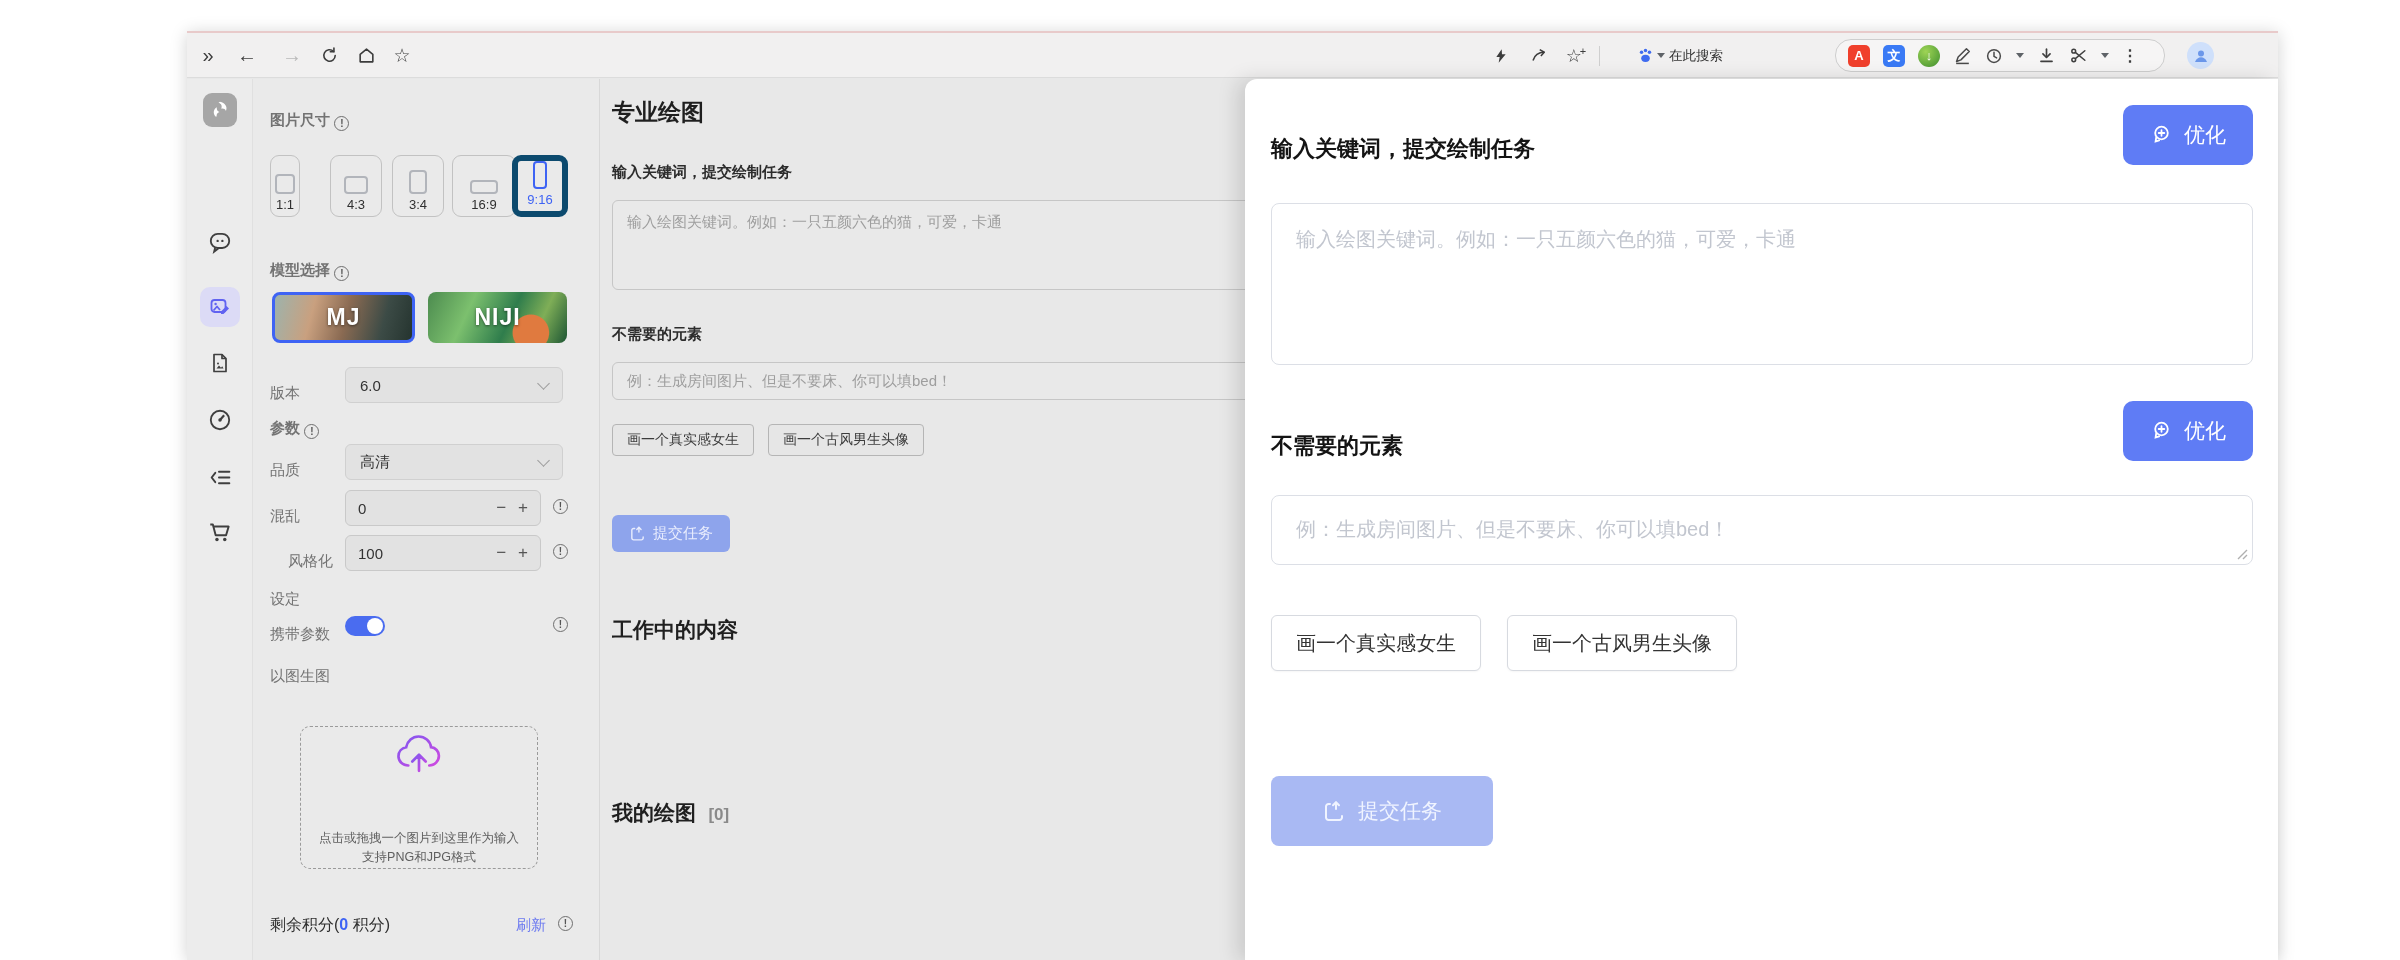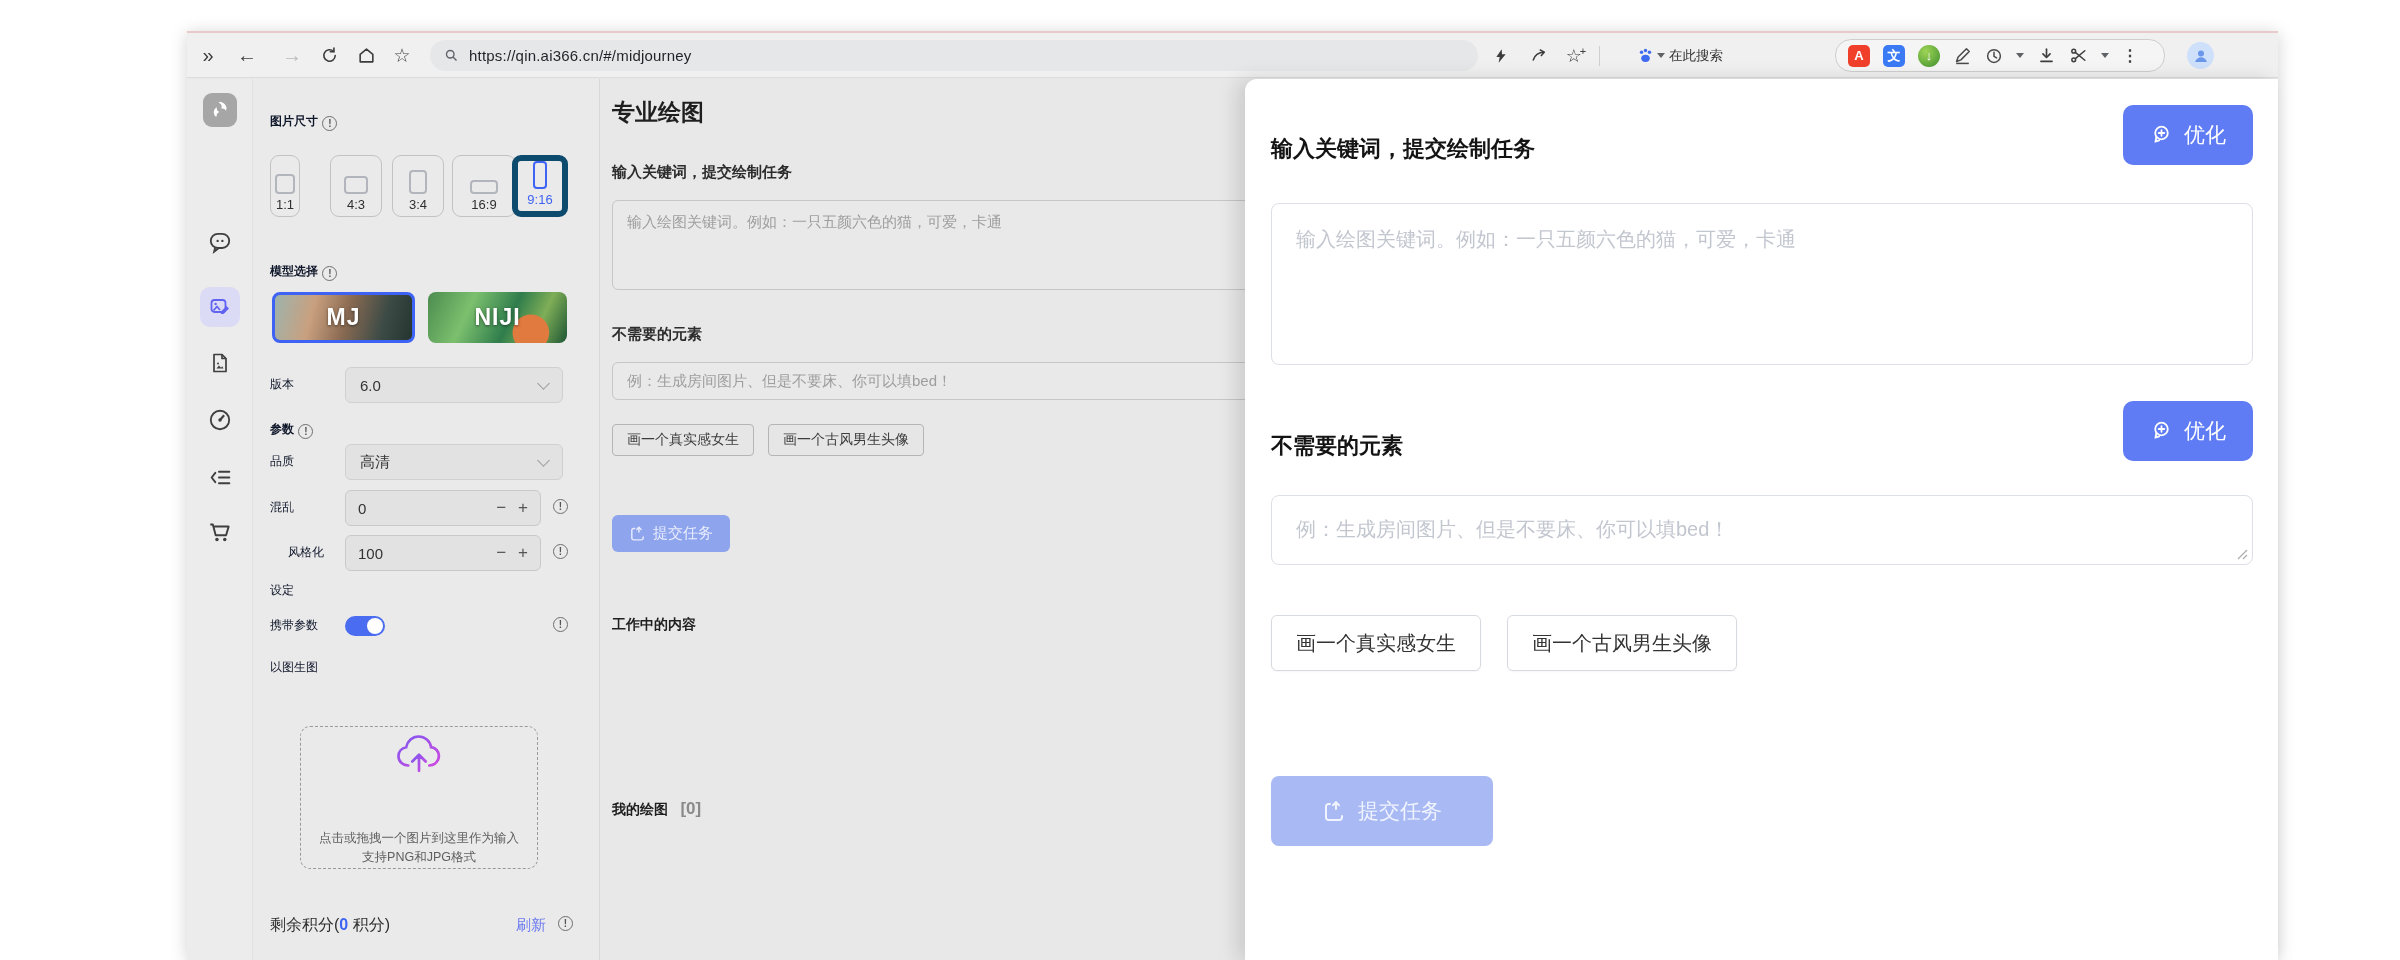--- a/index.html
+++ b/index.html
@@ -33,21 +33,21 @@
 
   
   .rail { position:absolute; left:0; top:0; width:66px; height:100%; background:#ececec; border-right:1px solid #e0e0e0; }
   .rail .it { position:absolute; left:0; width:66px; display:flex; justify-content:center; }
   .chip { width:40px; height:40px; border-radius:10px; background:#dcdbf6; display:flex; align-items:center; justify-content:center; }
   .logo { width:34px; height:34px; border-radius:9px; background:#a6a6a6; display:flex; align-items:center; justify-content:center; }
 
   
   .panel { position:absolute; left:66px; top:0; width:347px; height:100%; background:#eaeaea; border-right:1px solid #d8d8d8; }
   .panel .abs { position:absolute; }
-  .lbl { font-size:12px; color:#0f172a; }
+  .lbl { font-size:15px; color:#737373;margin-top:8px; }
   .info { width:15px; height:15px; border:1.4px solid #6f6f6f; border-radius:50%; color:#555; font-size:10px; font-weight:bold;
           display:inline-flex; align-items:center; justify-content:center; vertical-align:-2px; }
   .ratio { position:absolute; top:76px; height:62px; border:1.5px solid #c2c2c2; border-radius:9px; display:flex; flex-direction:column;
            align-items:center; justify-content:flex-end; padding-bottom:4px; color:#2f2f2f; font-size:13px; }
   .ratio .shape { border:2px solid #b2b5bb; border-radius:4px; margin-bottom:3px; }
   .ratio.sel { border:6px solid #0c4a6e; color:#3e63f4; }
   .ratio.sel .shape { border-color:#3e63f4; }
   .modelcard { position:absolute; top:213px; height:51px; border-radius:8px; display:flex; align-items:center; justify-content:center;
                color:#fff; font-weight:bold; font-size:23px; letter-spacing:1px; text-shadow:0 1px 3px rgba(0,0,0,.5); }
   .mj { left:19px; width:143px; border:3px solid #3e63f4;
@@ -64,21 +64,21 @@
   .toggle { position:absolute; left:92px; width:40px; height:20px; border-radius:10px; background:#4a6cf0; }
   .toggle .knob { position:absolute; right:2px; top:2px; width:16px; height:16px; border-radius:50%; background:#fff; }
   .upload { position:absolute; left:47px; top:647px; width:238px; height:143px; border:1.5px dashed #9a9a9a; border-radius:10px;
             display:flex; flex-direction:column; align-items:center; justify-content:center; text-align:center;gap:43px; }
   .upload .txt { font-size:12.5px; color:#5f5f5f; line-height:19px; margin-top:8px; }
 
   
   .main { position:absolute; left:413px; top:0; width:650px; height:100%; }
   .main .abs { position:absolute; }
   .h1 { font-size:23px; font-weight:bold; color:#1f1f1f; }
-  .h2 { font-size:14px; font-weight:bold; color:#1f1f1f;text-align:center; }
+  .h2 { font-size:21px; font-weight:bold; color:#1f1f1f;text-align:center; }
   .flabel { font-size:15px; font-weight:bold; color:#2c2c2c; }
   .dimfield { background:#e9e9e9; border:1px solid #c6c6c6; border-radius:6px; color:#9e9e9e; font-size:15px; }
   .dimtag { display:inline-flex; align-items:center; justify-content:center; height:32px; padding:0 14px; background:#e6e6e6;
             border:1px solid #b5b5b5; border-radius:4px; font-size:14px; color:#3c3c3c; }
   .dimsubmit { position:absolute; left:12px; top:436px; width:118px; height:37px; background:#8ea4ec; border-radius:6px;
                display:flex; align-items:center; justify-content:center; gap:7px; color:#e8ecfd; font-size:15px; }
 
   
   .drawer { position:absolute; left:1058px; top:0; width:1033px; height:100%; background:#ffffff;
             border-radius:12px 0 0 0; box-shadow:-8px 0 20px rgba(0,0,0,.13); }
@@ -110,27 +110,20 @@
             <polyline points="17.6 2.6 17.6 7.2 13 7.2"></polyline>
           </svg>
       </div>
       <div class="tb" style="left:166px;width:26px;">
         <svg width="19" height="19" viewBox="0 0 24 24" fill="none" stroke="#3c3c3c" stroke-width="2" stroke-linejoin="round">
             <path d="M4 10.5 12 4l8 6.5V20H4z"></path>
           </svg>
       </div>
       <div class="tb glyph" style="left:202px;width:26px;font-size:19px;">☆</div>
 
-      <div class="urlbar">
-        <svg width="15" height="15" viewBox="0 0 24 24" fill="none" stroke="#5f6368" stroke-width="2.2">
-            <circle cx="10" cy="10" r="6"></circle>
-            <line x1="14.5" y1="14.5" x2="20" y2="20"></line>
-          </svg>
-        <span class="url">https://qin.ai366.cn/#/midjourney</span>
-      </div>
 
       <div class="tb" style="left:1303px;width:22px;">
         <svg width="16" height="18" viewBox="0 0 24 24" fill="#3c3c3c">
             <path d="M13 2 5 13.5h5L8.5 22 19 9.5h-5.5z"></path>
           </svg>
       </div>
       <div class="tb" style="left:1341px;width:22px;">
         <svg width="18" height="18" viewBox="0 0 24 24" fill="none" stroke="#3c3c3c" stroke-width="2" stroke-linejoin="round">
             <path d="M4 18c2-7 8-11 15-11"></path>
             <polyline points="13 3.5 19 7 14.5 12"></polyline>

